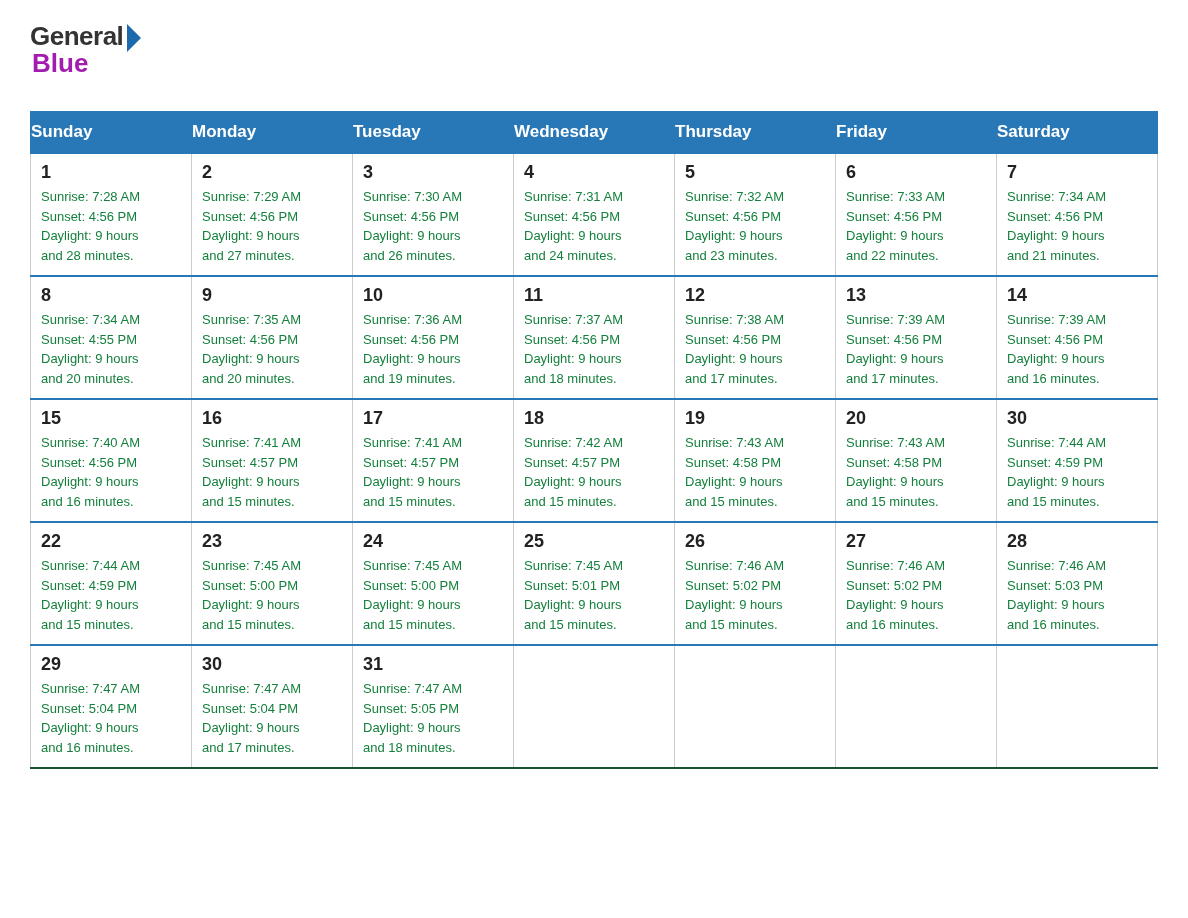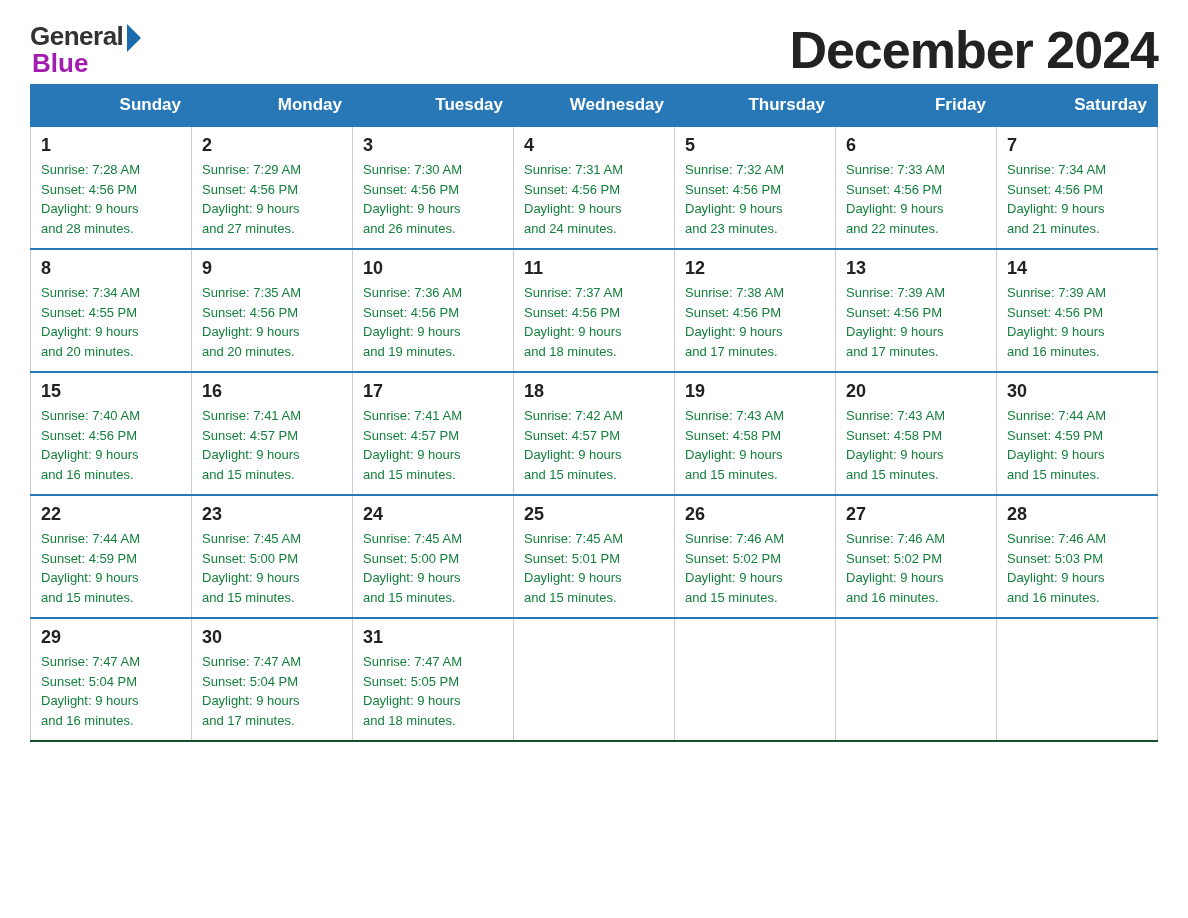--- a/index.html
+++ b/index.html
@@ -7,21 +7,21 @@
       font-family: Arial, sans-serif;
       background: #fff;
       padding: 20px 30px;
       width: 1188px;
       min-height: 918px;
     }
     .header {
       display: flex;
       justify-content: space-between;
       align-items: flex-start;
-      margin-bottom: 4px;
+      margin-bottom: 32px;
     }
     .logo {
       display: flex;
       flex-direction: column;
       align-items: flex-start;
     }
     .logo-top {
       display: flex;
       align-items: center;
     }
@@ -66,22 +66,22 @@
       border-collapse: collapse;
       table-layout: fixed;
     }
     thead tr {
       background-color: #2878b8;
     }
     thead th {
       color: #fff;
       font-size: 17px;
       font-weight: bold;
-      padding: 10px 10px;
-      text-align: right;
+      padding: 10px 0;
+      text-align: left;
       border: 1px solid #2878b8;
     }
     tbody td {
       vertical-align: top;
       padding: 8px 10px 10px 10px;
       border: 1px solid #ccc;
       border-top: 2px solid #2878b8;
       font-size: 13.5px;
       color: #333;
       min-height: 100px;
@@ -110,21 +110,20 @@
 
 <div class="header">
   <div class="logo">
     <div class="logo-top">
       <span class="logo-general">General</span>
       <div class="logo-arrow"></div>
     </div>
     <span class="logo-blue">Blue</span>
   </div>
   <div class="title-section">
-    <div class="calendar-title">December 2024</div>
   </div>
 </div>
 
 <table>
   <thead>
     <tr>
     <th>Sunday</th>
         <th>Monday</th>
         <th>Tuesday</th>
         <th>Wednesday</th>

